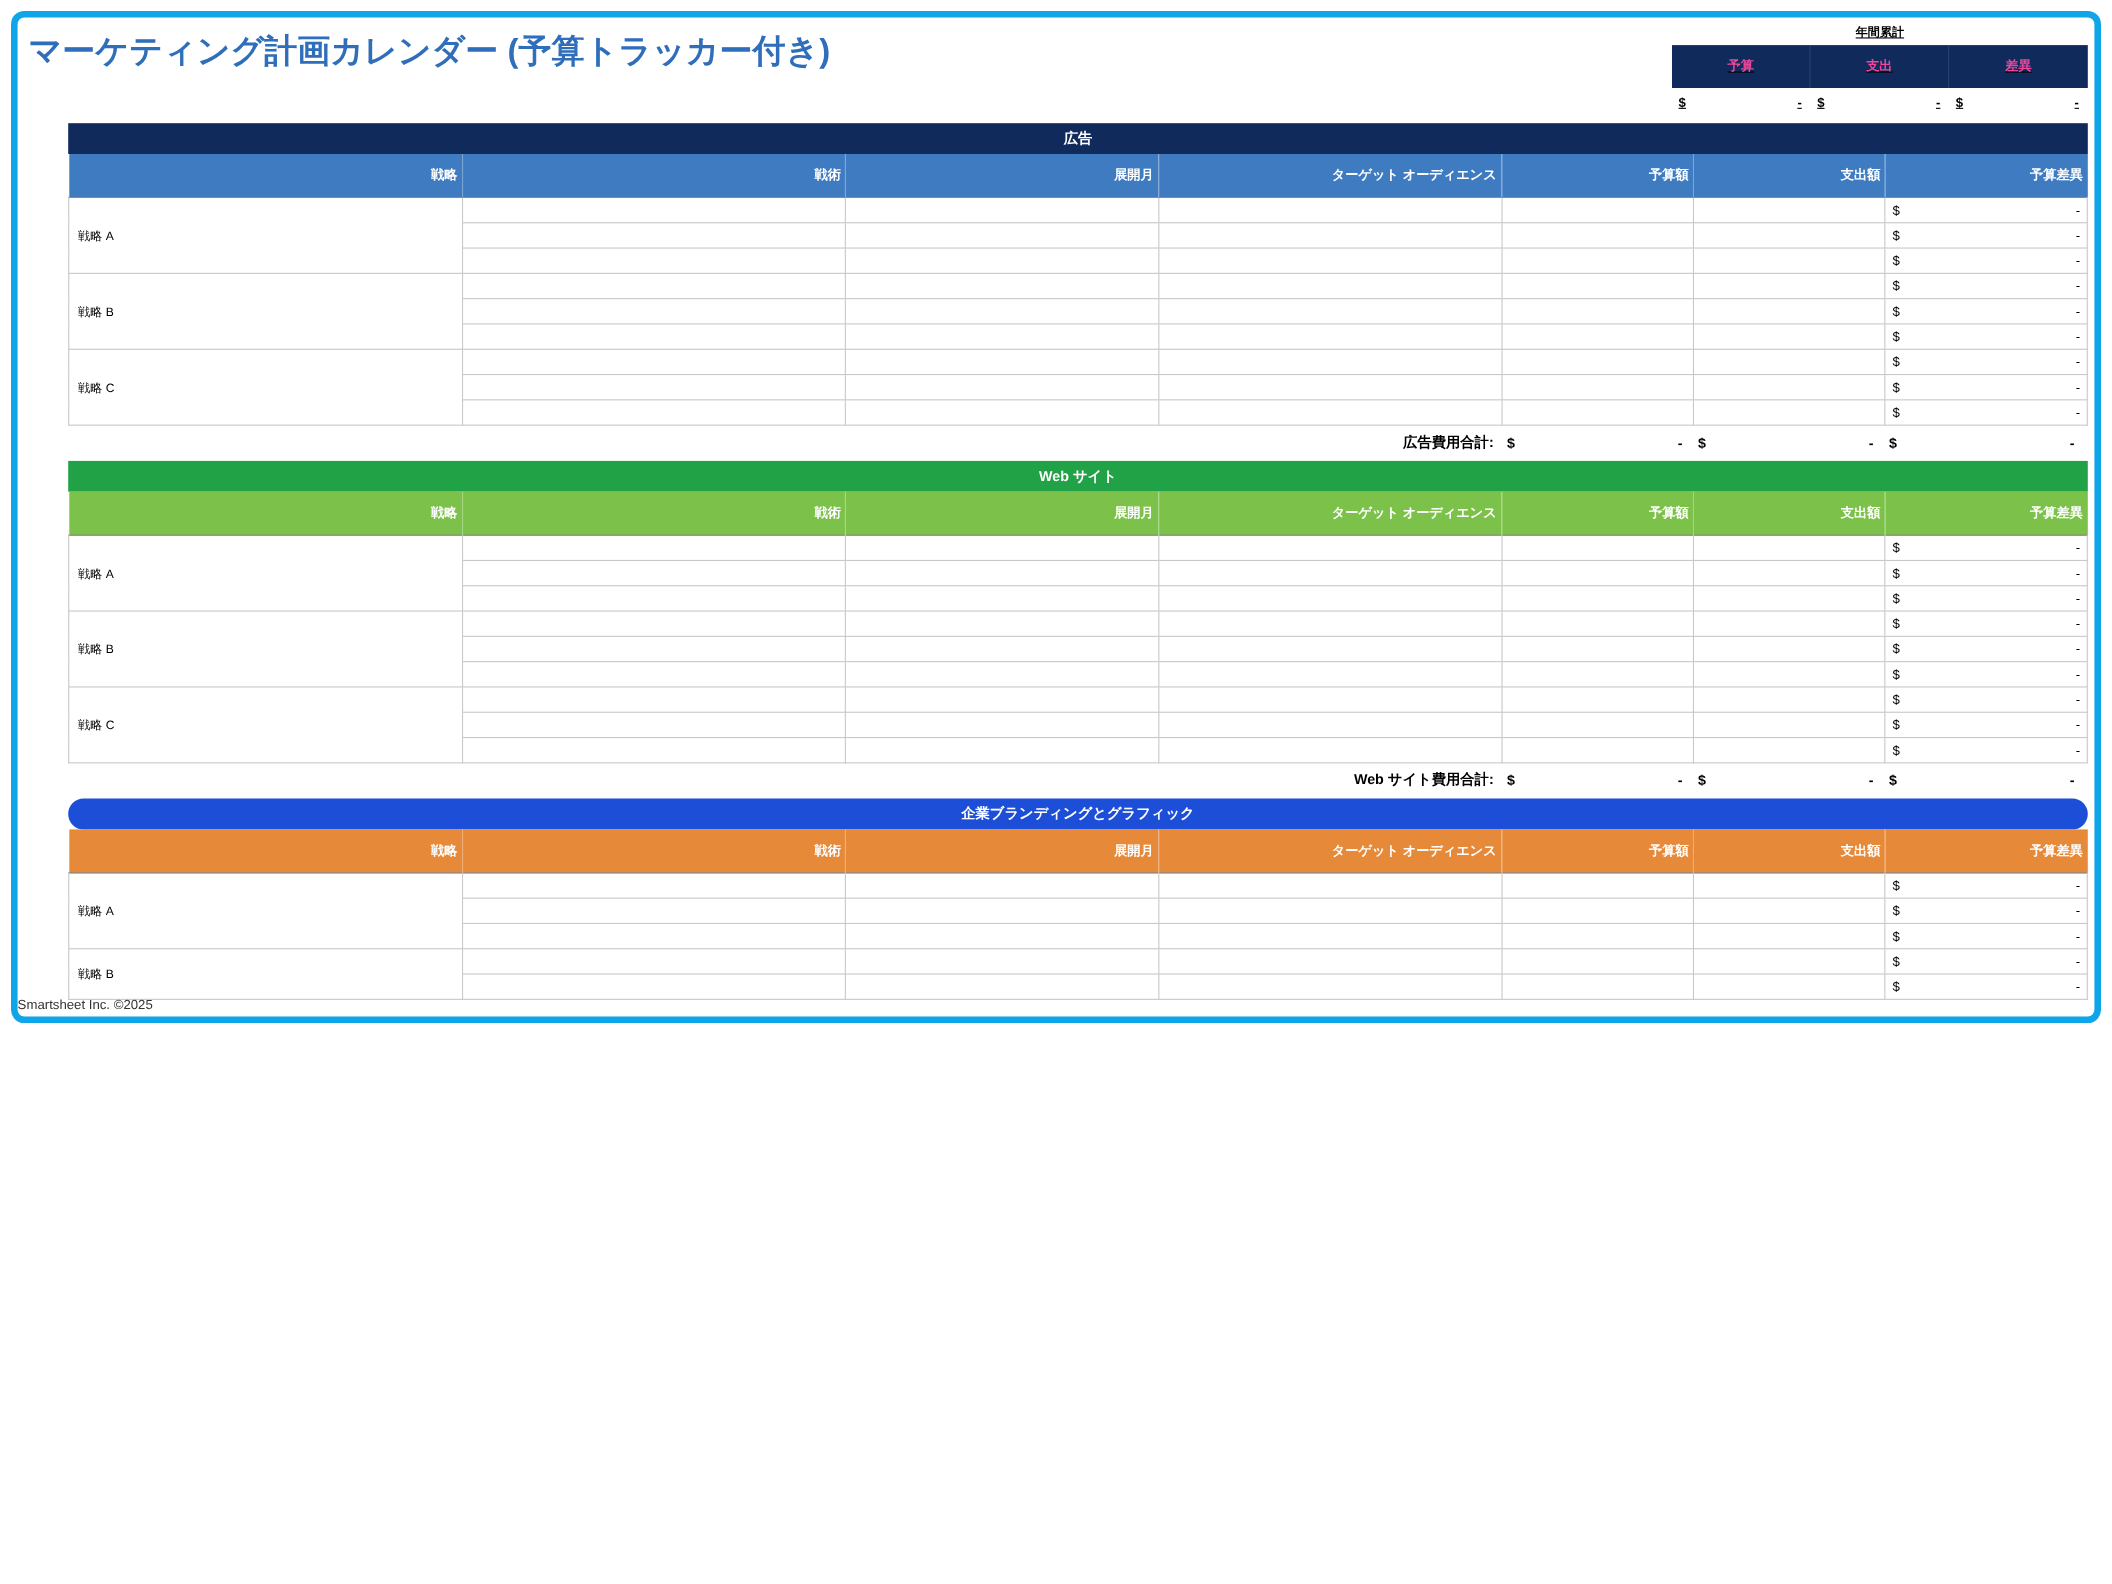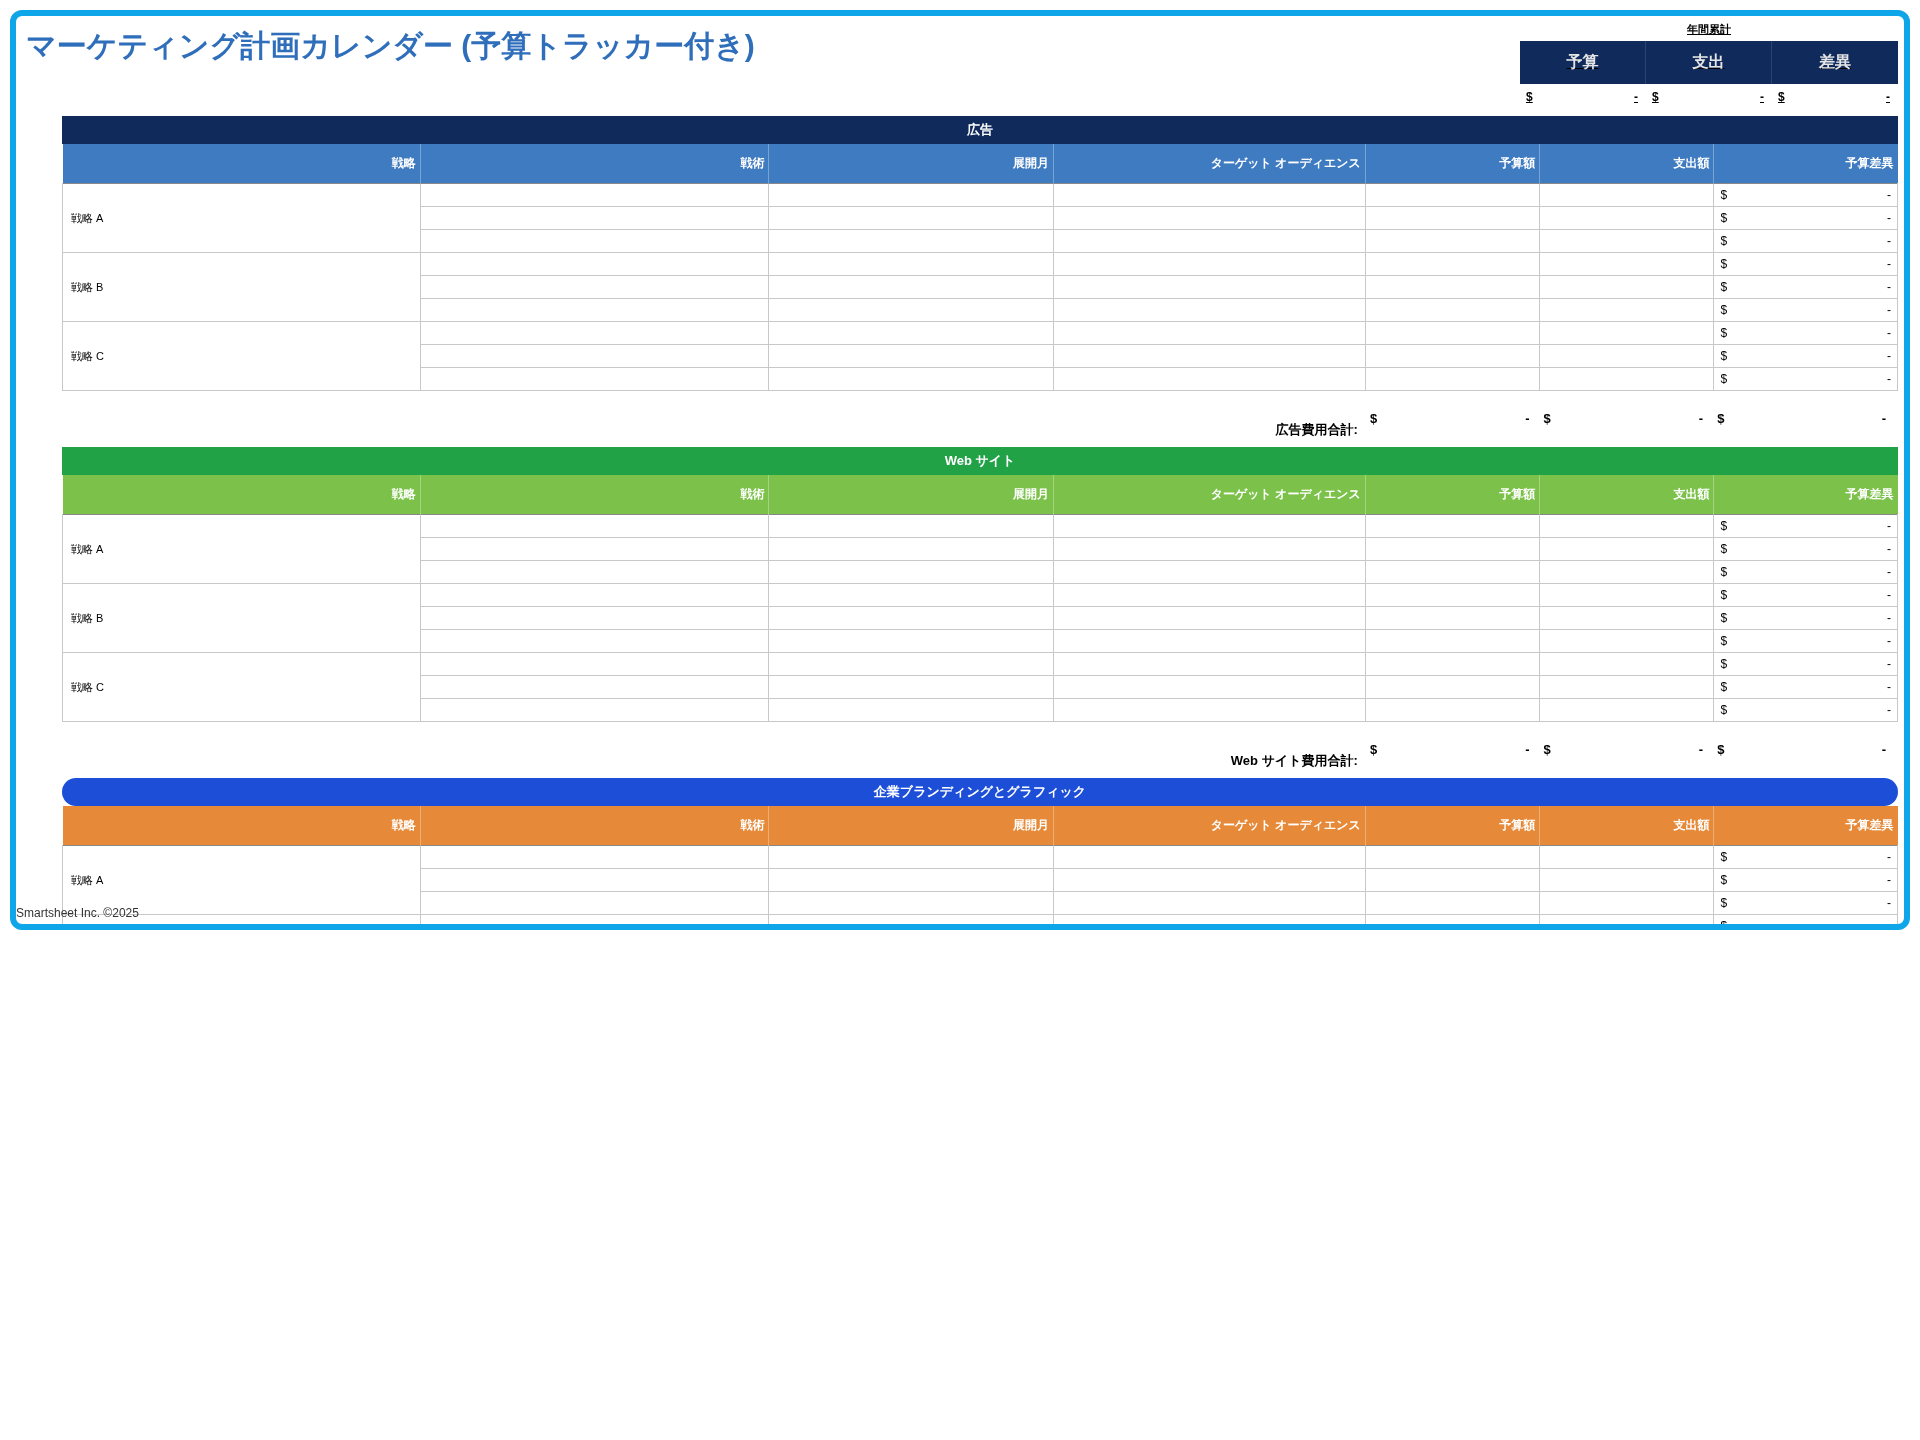--- a/index.html
+++ b/index.html
@@ -35,22 +35,22 @@
     text-align: center;
     font-size: 11px;
     font-weight: bold;
     color: #000;
     padding: 2px 0 4px 0;
   }
   .ytd-head {
     display: grid;
     grid-template-columns: 1fr 1fr 1fr;
     background: #0f2a5b;
-    color: #e5e5e5;
-    font-size: 16px;
+    color: #ec4899;
+    font-size: 12px;
     font-weight: bold;
   }
   .ytd-head > div {
     text-align: center;
     padding: 11px 4px;
     border-right: 1px solid #2a4470;
   }
   .ytd-head > div:last-child { border-right: none; }
   .ytd-vals {
     display: grid;
@@ -124,21 +124,21 @@
 
   .subtotal-row {
     display: flex;
     justify-content: flex-end;
     align-items: center;
     font-size: 13px;
     font-weight: bold;
     padding: 6px 4px 2px 4px;
     gap: 0;
   }
-  .subtotal-row .lbl { padding-right: 6px; margin-top: 24px; }
+  .subtotal-row .lbl { padding-right: 6px; }
   .subtotal-row .col {
     width: 9.5%;
     display: flex;
     justify-content: space-between;
     padding: 0 8px 0 6px;
   }
   .subtotal-row .col.last { width: 10%; }
 
   .footer {
     position: absolute;

